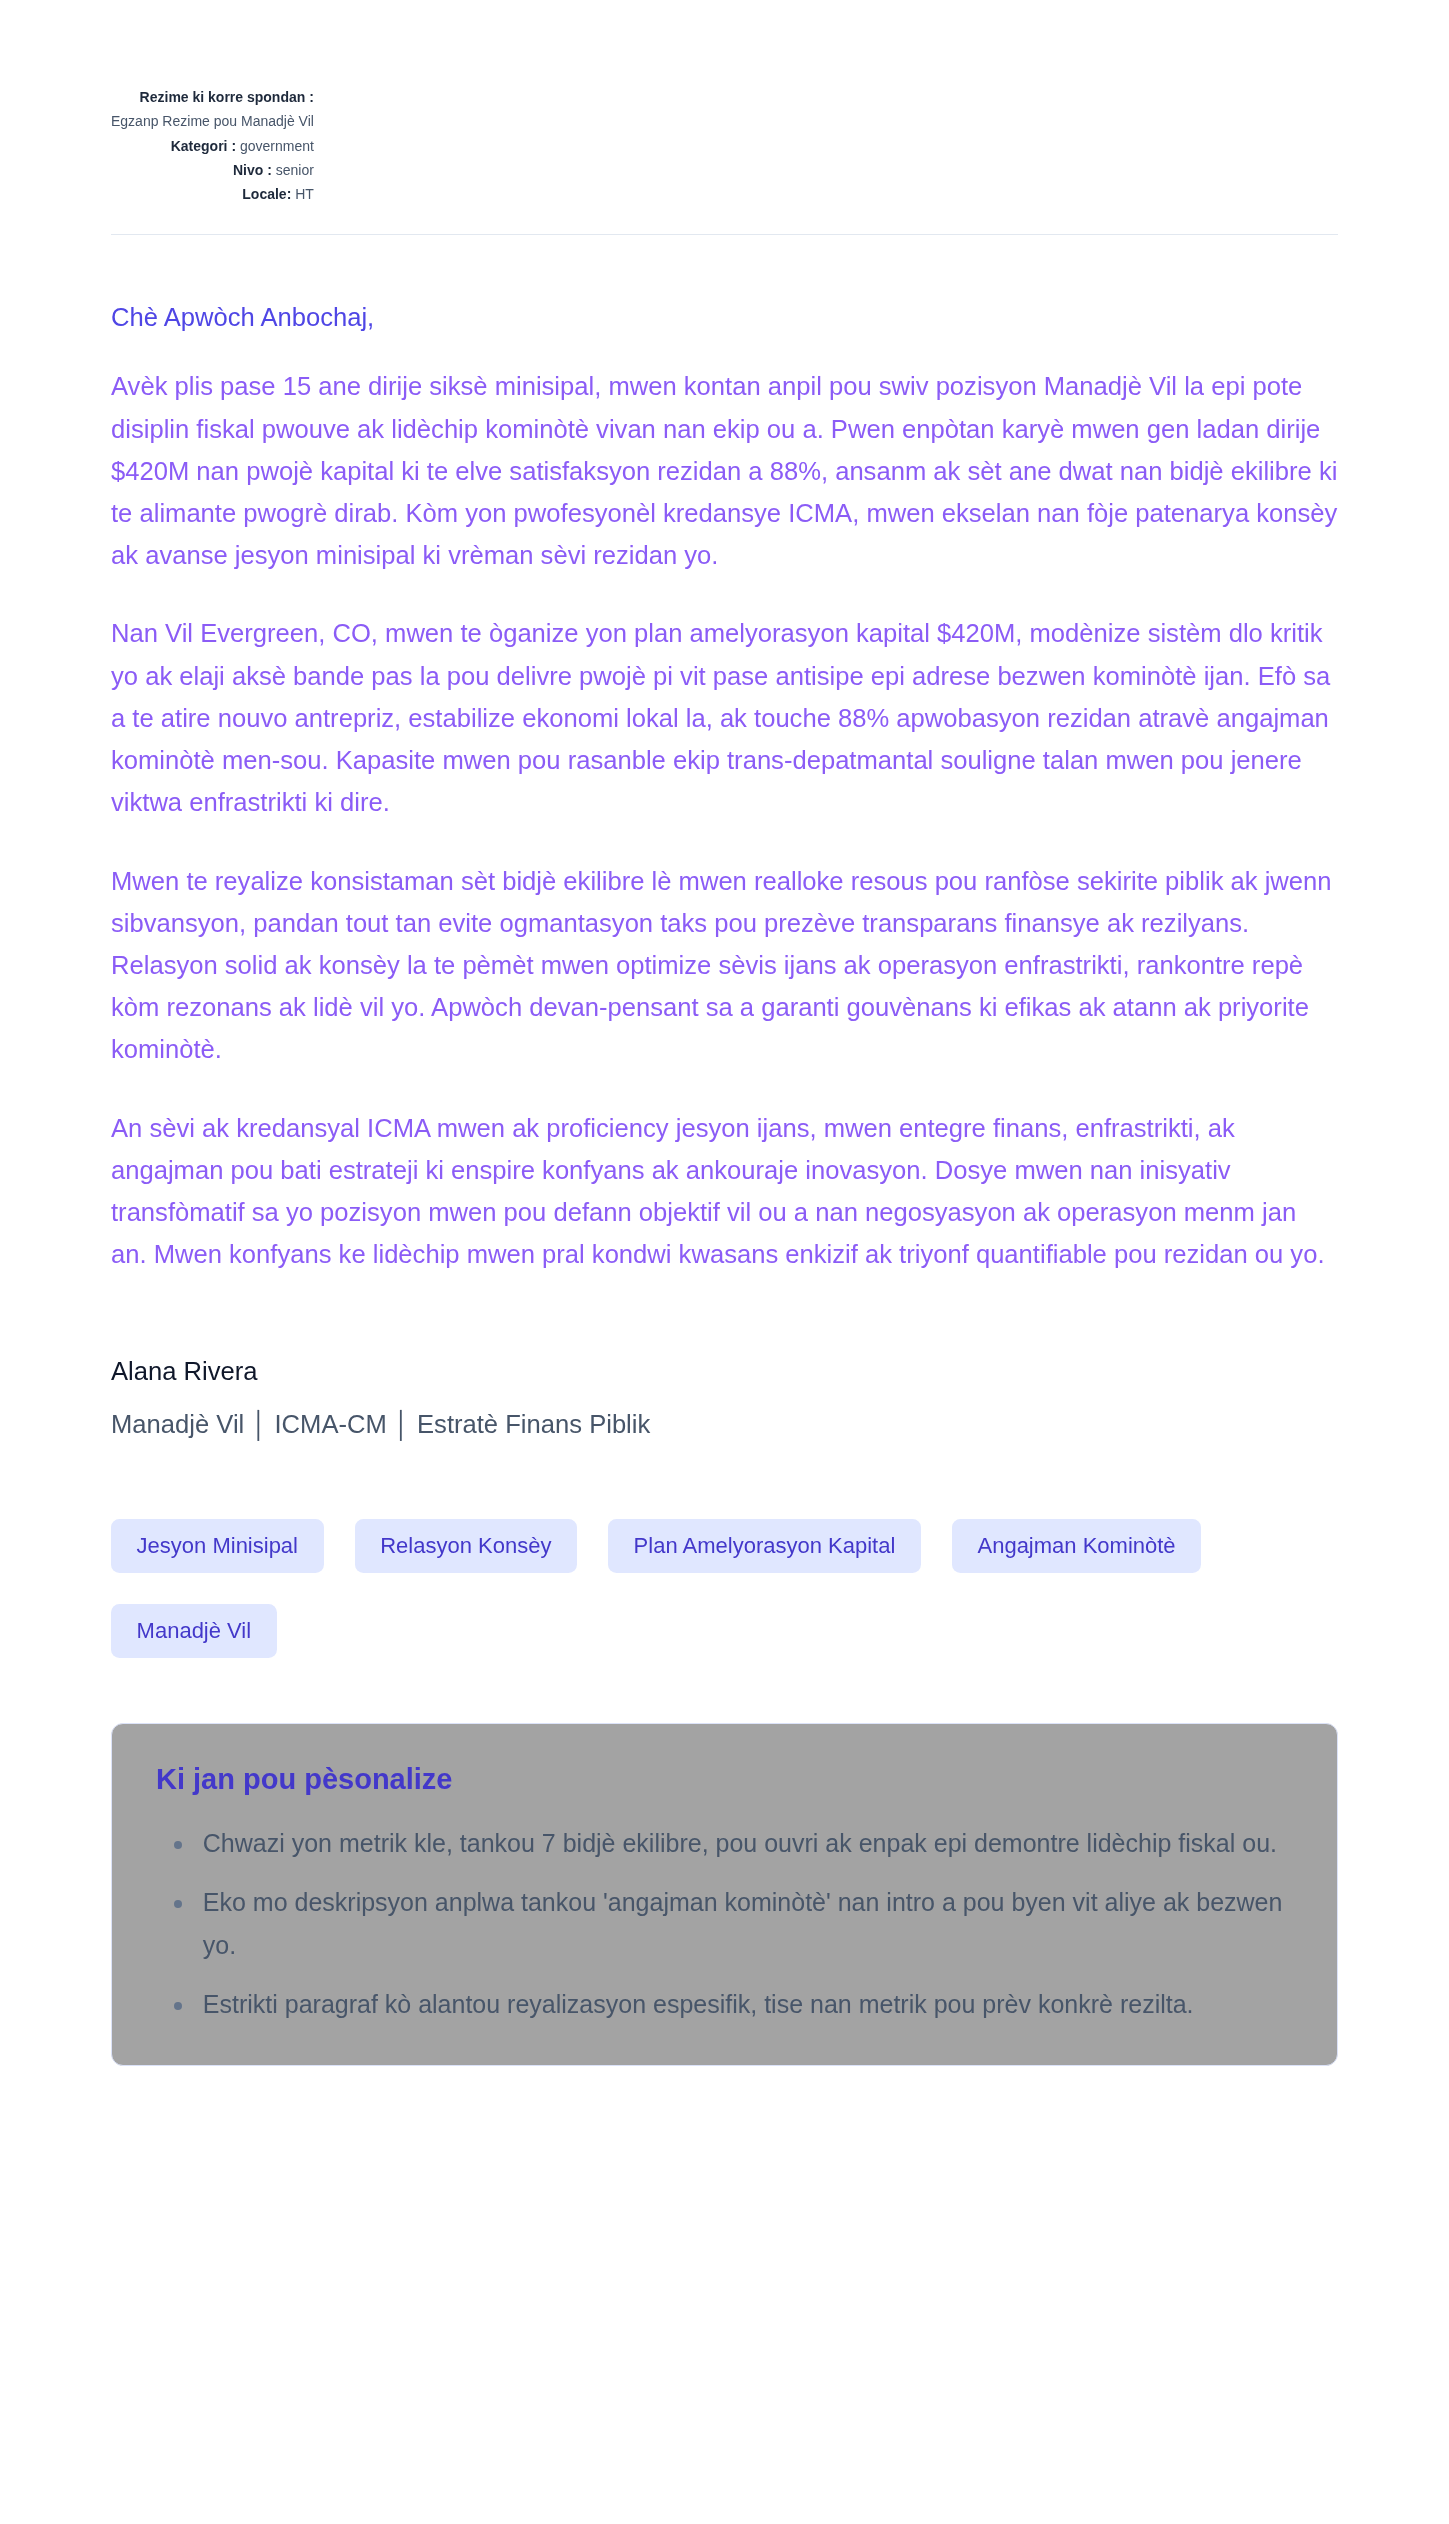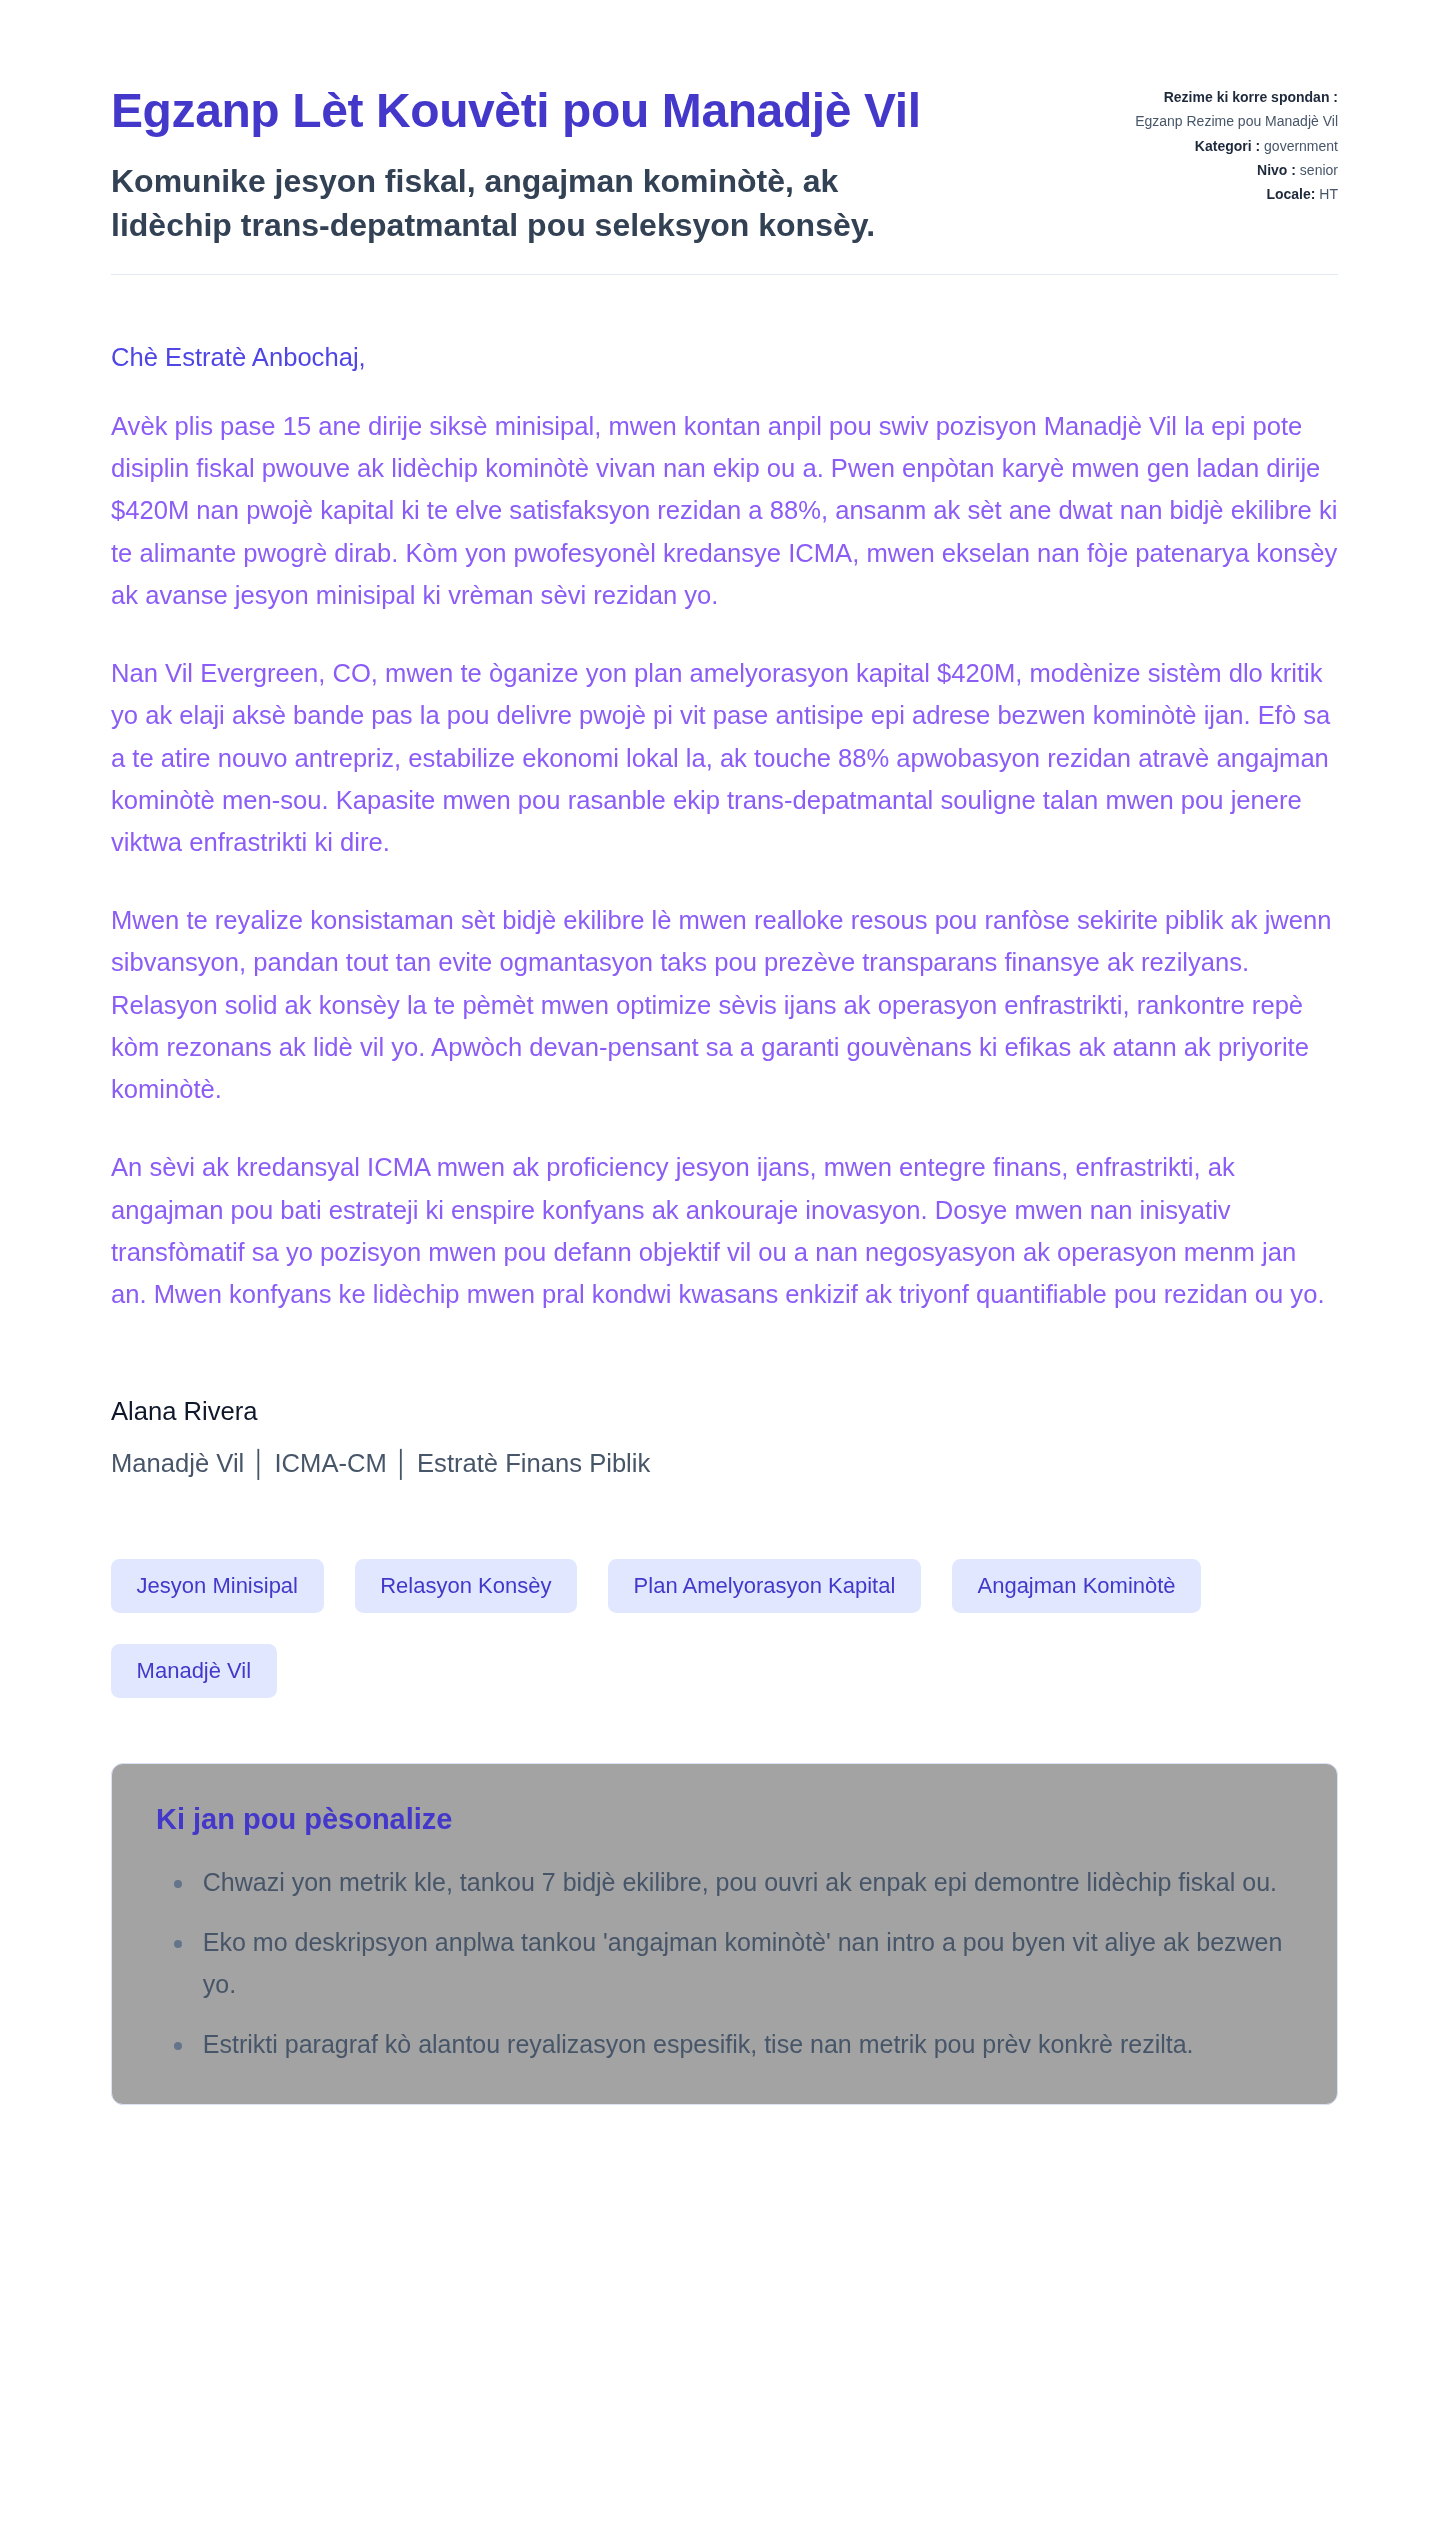--- a/index.html
+++ b/index.html
@@ -133,37 +133,33 @@
   }
   .card-list li:last-child { margin-bottom: 0; }
   .card-list li::marker { color: #64748b; }
 </style>
 </head>
 <body>
 
 <div class="page">
 
   <div class="header">
-    <div class="header-left">
-      <h1 class="title">Egzanp Lèt Kouvèti pou Manadjè Vil</h1>
-      <h2 class="subtitle">Komunike jesyon fiskal, angajman kominòtè, ak lidèchip trans-depatmantal pou seleksyon konsèy.</h2>
-    </div>
     <div class="meta">
       <div class="row"><b>Rezime ki korre spondan :</b></div>
       <div class="row">Egzanp Rezime pou Manadjè Vil</div>
       <div class="row"><b>Kategori :</b> <span>government</span></div>
       <div class="row"><b>Nivo :</b> <span>senior</span></div>
       <div class="row"><b>Locale:</b> <span>HT</span></div>
     </div>
   </div>
 
   <hr class="divider">
 
   <div class="letter">
-    <p class="salutation">Chè Estratè Anbochaj,</p>
+    <p class="salutation">Chè Apwòch Anbochaj,</p>
     <p class="para">Avèk plis pase 15 ane dirije siksè minisipal, mwen kontan anpil pou swiv pozisyon Manadjè Vil la epi pote disiplin fiskal pwouve ak lidèchip kominòtè vivan nan ekip ou a. Pwen enpòtan karyè mwen gen ladan dirije $420M nan pwojè kapital ki te elve satisfaksyon rezidan a 88%, ansanm ak sèt ane dwat nan bidjè ekilibre ki te alimante pwogrè dirab. Kòm yon pwofesyonèl kredansye ICMA, mwen ekselan nan fòje patenarya konsèy ak avanse jesyon minisipal ki vrèman sèvi rezidan yo.</p>
     <p class="para">Nan Vil Evergreen, CO, mwen te òganize yon plan amelyorasyon kapital $420M, modènize sistèm dlo kritik yo ak elaji aksè bande pas la pou delivre pwojè pi vit pase antisipe epi adrese bezwen kominòtè ijan. Efò sa a te atire nouvo antrepriz, estabilize ekonomi lokal la, ak touche 88% apwobasyon rezidan atravè angajman kominòtè men-sou. Kapasite mwen pou rasanble ekip trans-depatmantal souligne talan mwen pou jenere viktwa enfrastrikti ki dire.</p>
     <p class="para">Mwen te reyalize konsistaman sèt bidjè ekilibre lè mwen realloke resous pou ranfòse sekirite piblik ak jwenn sibvansyon, pandan tout tan evite ogmantasyon taks pou prezève transparans finansye ak rezilyans. Relasyon solid ak konsèy la te pèmèt mwen optimize sèvis ijans ak operasyon enfrastrikti, rankontre repè kòm rezonans ak lidè vil yo. Apwòch devan-pensant sa a garanti gouvènans ki efikas ak atann ak priyorite kominòtè.</p>
     <p class="para">An sèvi ak kredansyal ICMA mwen ak proficiency jesyon ijans, mwen entegre finans, enfrastrikti, ak angajman pou bati estrateji ki enspire konfyans ak ankouraje inovasyon. Dosye mwen nan inisyativ transfòmatif sa yo pozisyon mwen pou defann objektif vil ou a nan negosyasyon ak operasyon menm jan an. Mwen konfyans ke lidèchip mwen pral kondwi kwasans enkizif ak triyonf quantifiable pou rezidan ou yo.</p>
 
     <div class="signature">
       <div class="sig-name">Alana Rivera</div>
       <div class="sig-title">Manadjè Vil │ ICMA-CM │ Estratè Finans Piblik</div>
     </div>
   </div>

